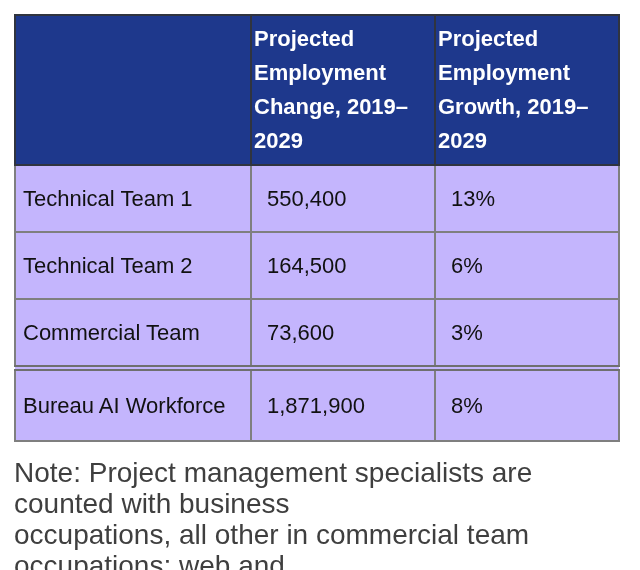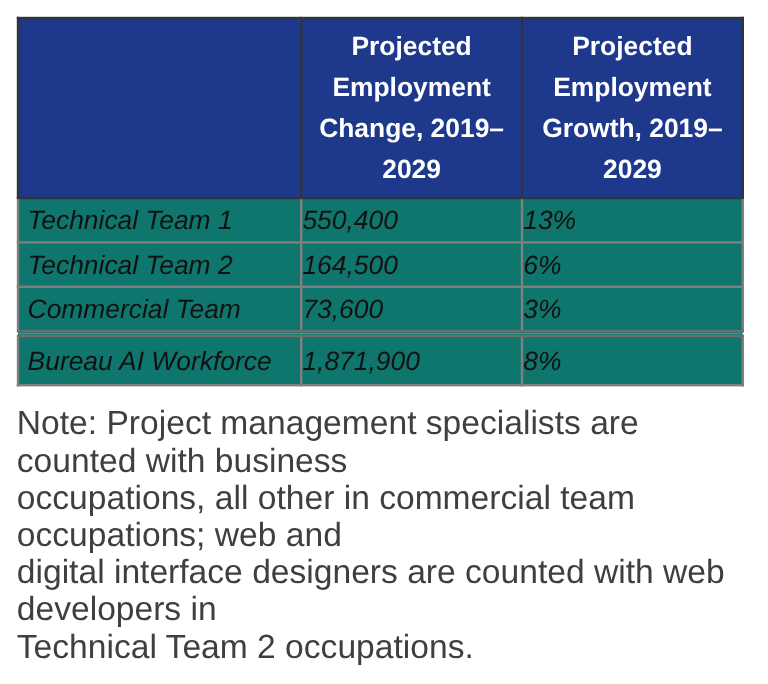--- a/index.html
+++ b/index.html
@@ -26,37 +26,36 @@
   col.c1 { width: 236px; }
   col.c2 { width: 184px; }
   col.c3 { width: 184px; }
 
   th {
     background: #1e388c;
     color: #ffffff;
     font-weight: bold;
     font-size: 22px;
     line-height: 34px;
-    text-align: center;
+    text-align: left;
     vertical-align: middle;
     white-space: pre-line;
     padding: 6px 2px;
     border: 2px solid #30343f;
     height: 136px;
     box-sizing: content-box;
   }
   td {
     border: 2px solid #7f7f7f;
     font-size: 22px;
     color: #111111;
     vertical-align: middle;
     height: 35px;
-    padding: 0;
-    background: #0f766e;
-    font-style: italic;
+    padding: 15px;
+    background: #c4b5fd;
   }
   td.label-cell {
     text-align: left;
     padding-left: 7px;
   }
   td.num-cell {
     text-align: left;
     padding-right: 13px;
   }
   tbody.totals td {

